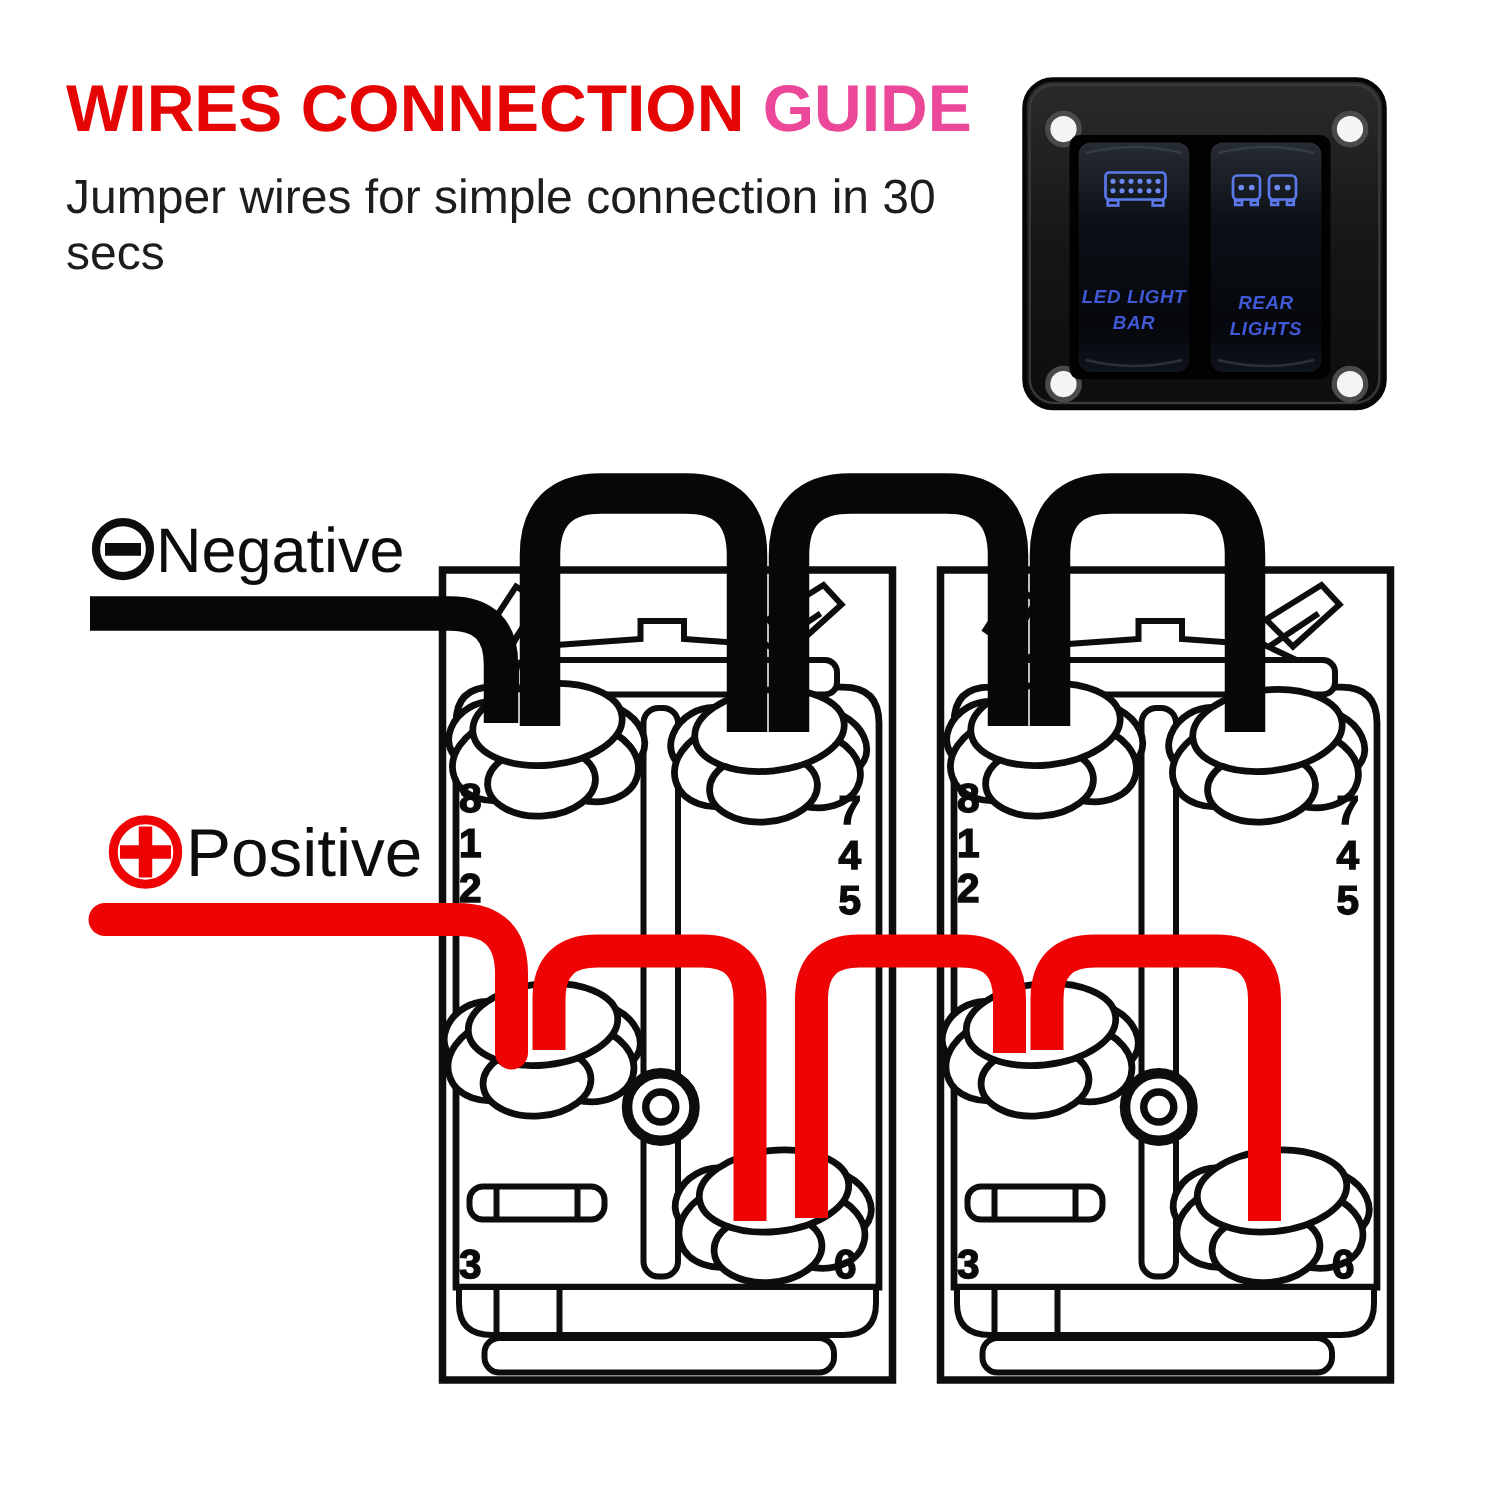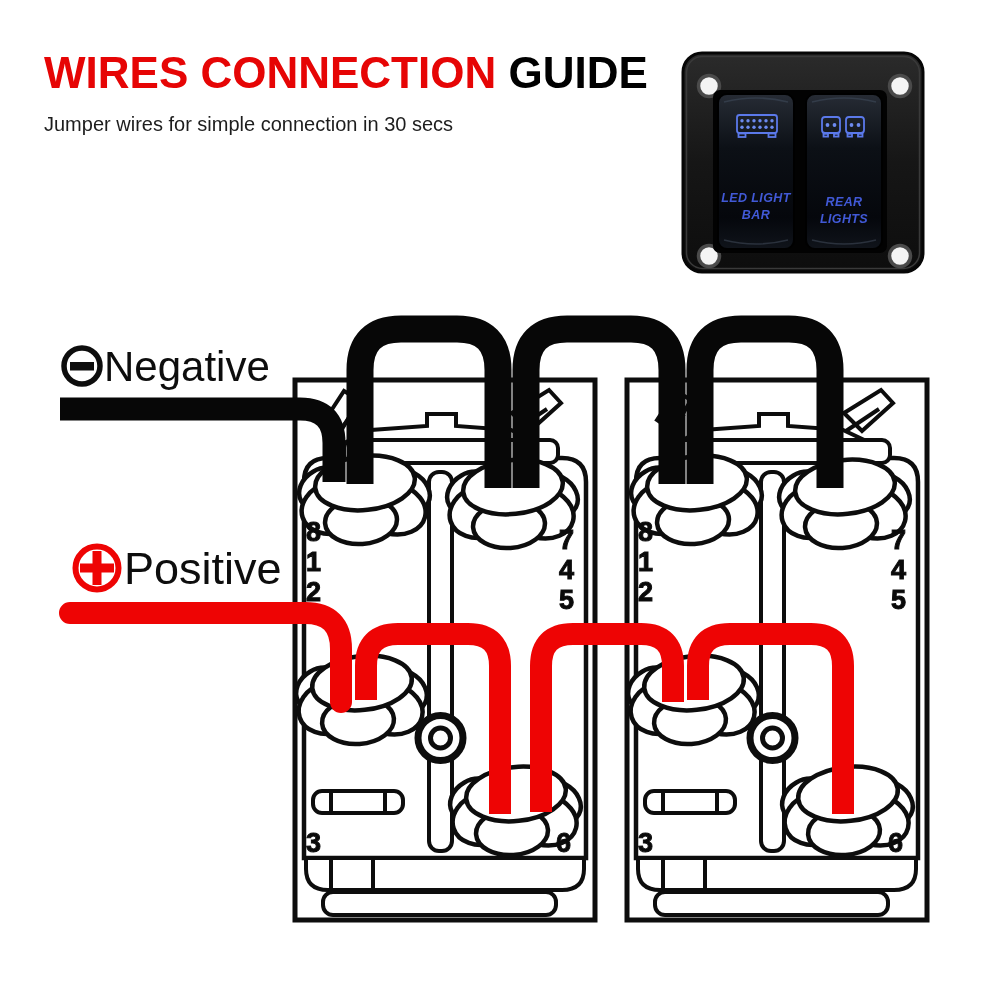--- a/index.html
+++ b/index.html
@@ -2,22 +2,22 @@
 <html><head>
 <meta charset="utf-8">
 <style>
   html,body{margin:0;padding:0;background:#ffffff;}
   #canvas{position:relative;width:1000px;height:1000px;background:#ffffff;overflow:hidden;
           font-family:"Liberation Sans", sans-serif;}
   
   #header{position:absolute;left:44px;top:50px;width:640px;}
   #title{font-size:44px;font-weight:700;letter-spacing:0px;line-height:1.05;white-space:nowrap;}
   #title .red{color:#e60505;margin-top:47px;}
-  #title .black{color:#000000;}
-  #subtitle{margin-top:17px;font-size:20px;color:#1d1d1d;}
+  #title .black{color:#ec4899;}
+  #subtitle{margin-top:17px;font-size:32px;color:#1d1d1d;}
   
   #diagram{position:absolute;left:0;top:0;width:1000px;height:1000px;}
   text.big-label{font-size:42px;fill:#0d0d0d;}
   text.big-label.pos{font-size:45px;}
   text.term{font-size:27px;font-weight:700;fill:#0a0a0a;}
   text.panel-txt{font-size:12.5px;font-weight:700;font-style:italic;letter-spacing:.4px;text-anchor:middle;}
 </style>
 </head>
 <body>
 

